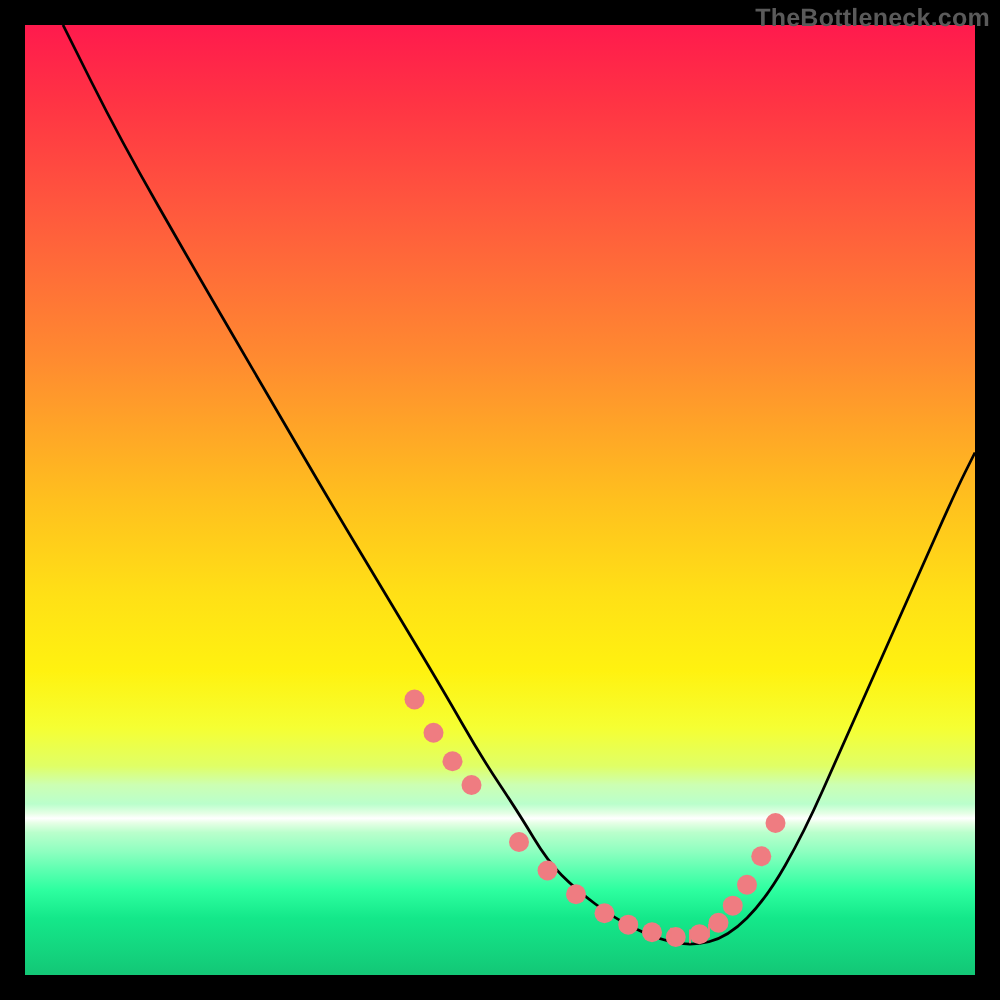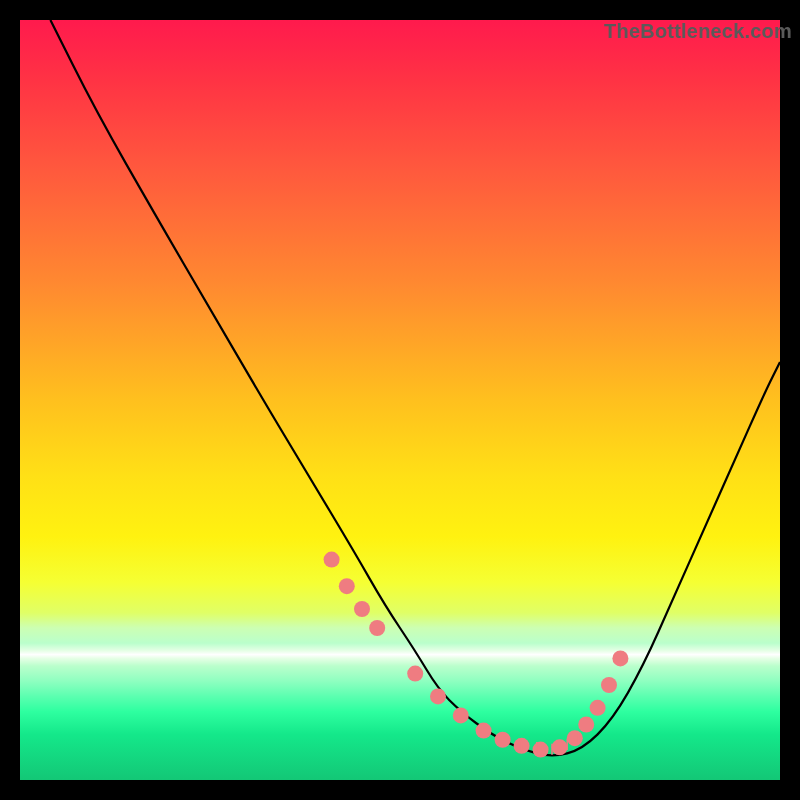--- a/index.html
+++ b/index.html
@@ -41,21 +41,21 @@
        #baffcc 85%,
        #8effc0 87%,
        #5bffb0 89%,
        #2effa0 91%,
        #14e88a 94%,
        #13c776 100%
     );
   }
   .attribution {
     position: absolute;
-    top: 20px;
+    top: 4px;
     right: 8px;
     color: #5a5a5a;
     font-size: 20px;
     font-weight: bold;
     letter-spacing: 0.2px;
     z-index: 5;
   }
   svg.overlay {
     position: absolute;
     left: 20px;

